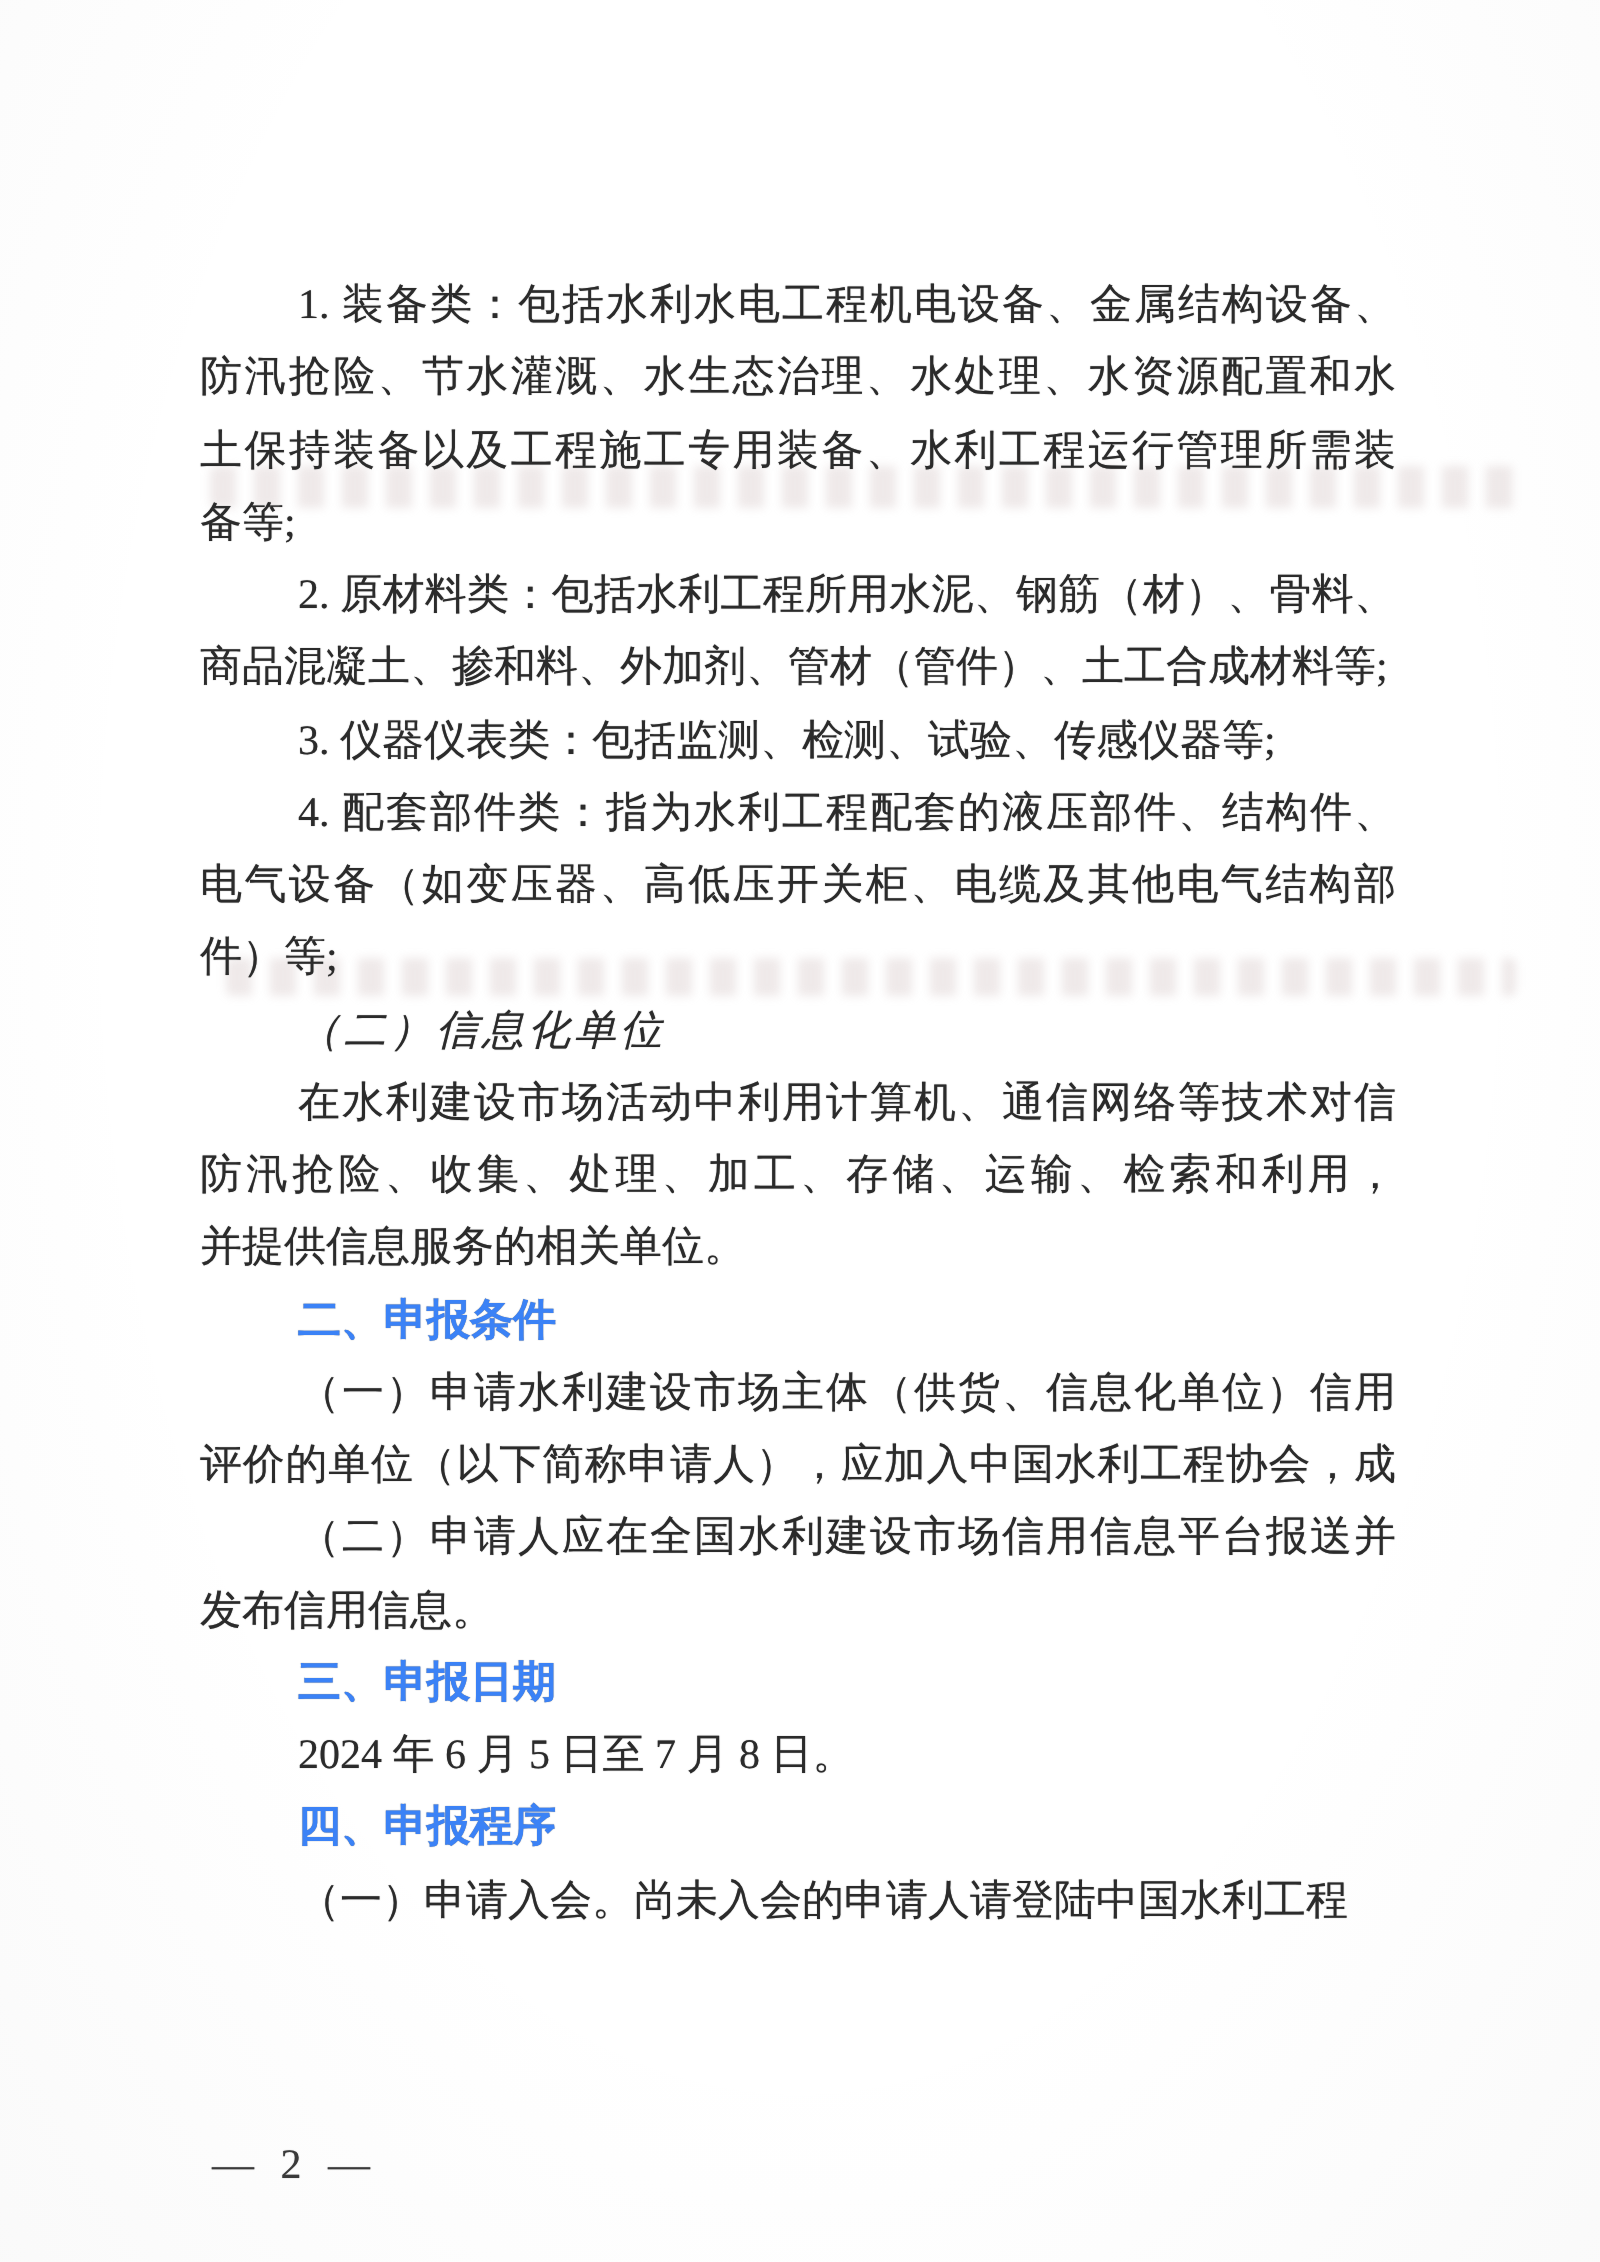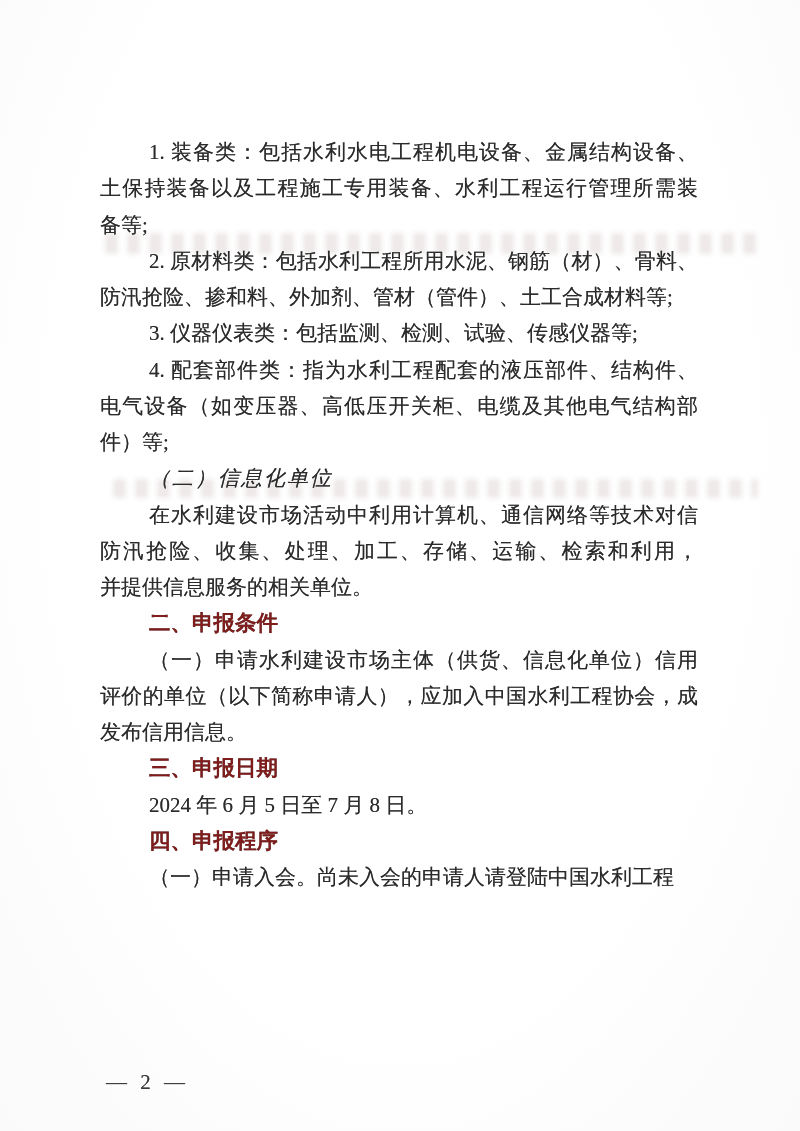--- a/index.html
+++ b/index.html
@@ -43,21 +43,21 @@
     text-align: left;
     text-align-last: left;
     white-space: nowrap;
     font-family: Liberation Serif, serif;
   }
   .ln.ind { text-indent: 49px; }
   .blk.head .ln {
     font-family: "Liberation Sans", sans-serif;
     font-weight: 700;
     font-size: 21.5px;
-    color: #7f1d1d;
+    color: #3b82f6;
   }
   .blk.sub .ln {
     font-style: italic; 
     letter-spacing: 2px;
   }
   .footer {
     position: absolute;
     left: 106px;
     top: 1070px;
     font-size: 21px;
@@ -86,27 +86,28 @@
 
 <div class="page">
 
   <div class="ghost ghost-a"></div>
   <div class="ghost ghost-b"></div>
 
   <div class="content">
 
     <div class="blk body">
       <div class="ln ind">1. 装备类：包括水利水电工程机电设备、金属结构设备、</div>
+      <div class="ln">防汛抢险、节水灌溉、水生态治理、水处理、水资源配置和水</div>
       <div class="ln">土保持装备以及工程施工专用装备、水利工程运行管理所需装</div>
       <div class="ln end">备等;</div>
     </div>
 
     <div class="blk body">
       <div class="ln ind">2. 原材料类：包括水利工程所用水泥、钢筋（材）、骨料、</div>
-      <div class="ln end">防汛抢险、掺和料、外加剂、管材（管件）、土工合成材料等;</div>
+      <div class="ln end">商品混凝土、掺和料、外加剂、管材（管件）、土工合成材料等;</div>
     </div>
 
     <div class="blk body">
       <div class="ln ind end">3. 仪器仪表类：包括监测、检测、试验、传感仪器等;</div>
     </div>
 
     <div class="blk body">
       <div class="ln ind">4. 配套部件类：指为水利工程配套的液压部件、结构件、</div>
       <div class="ln">电气设备（如变压器、高低压开关柜、电缆及其他电气结构部</div>
       <div class="ln end">件）等;</div>
@@ -126,20 +127,21 @@
     <div class="blk head">
       <div class="ln ind end">二、申报条件</div>
     </div>
 
     <div class="blk body">
       <div class="ln ind">（一）申请水利建设市场主体（供货、信息化单位）信用</div>
       <div class="ln">评价的单位（以下简称申请人），应加入中国水利工程协会，成</div>
     </div>
 
     <div class="blk body">
+      <div class="ln ind">（二）申请人应在全国水利建设市场信用信息平台报送并</div>
       <div class="ln end">发布信用信息。</div>
     </div>
 
     <div class="blk head">
       <div class="ln ind end">三、申报日期</div>
     </div>
 
     <div class="blk body">
       <div class="ln ind end">2024 年 6 月 5 日至 7 月 8 日。</div>
     </div>

